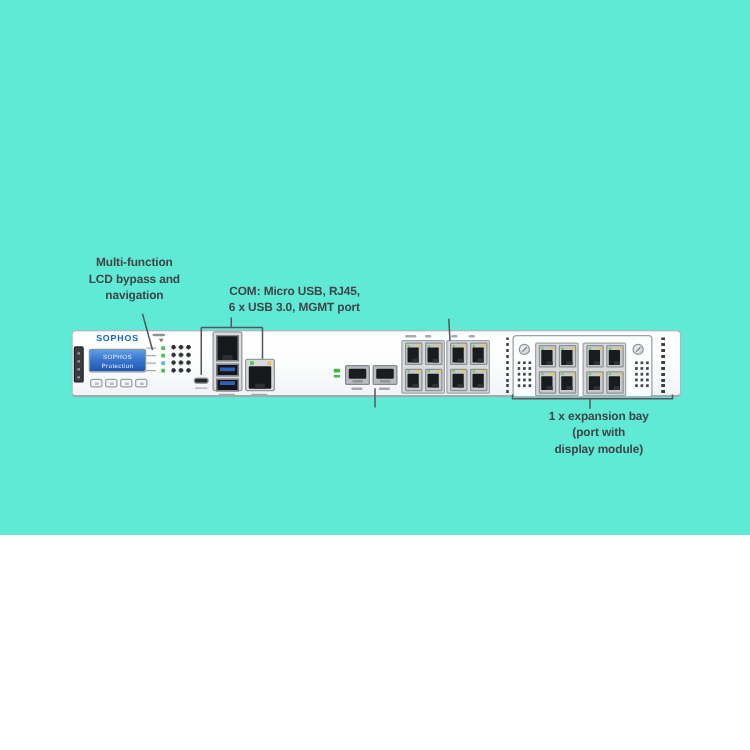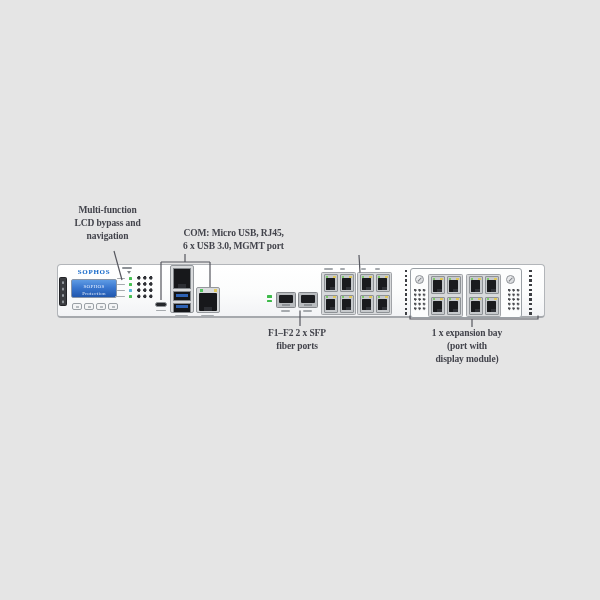--- a/index.html
+++ b/index.html
@@ -1,17 +1,17 @@
 <!DOCTYPE html>
 <html><head>
 <meta charset="utf-8">
 <style>
   html,body{margin:0;padding:0;background:#fff;}
-  .canvas{position:relative;width:600px;height:600px;background:#e5e5e5;overflow:hidden;
-          font-family:Liberation Serif, serif;}
+  .canvas{position:relative;width:600px;height:428px;background:#5eead4;overflow:hidden;
+          font-family:Liberation Sans, sans-serif;}
 
   
   .callout{position:absolute;font-size:9.5px;line-height:13px;font-weight:600;
            color:#42434b;letter-spacing:-0.1px;}
   .callout.center{text-align:center;}
 
   
   .chassis{position:absolute;left:57px;top:264px;width:488px;height:54px;
            background:linear-gradient(180deg,#ffffff 0%,#fbfcfc 55%,#f2f3f5 100%);
            border:1px solid #b2b5b9;border-bottom:2px solid #a6a9ad;border-radius:4px;
@@ -110,25 +110,21 @@
     <div>Multi-function</div>
     <div>LCD bypass and</div>
     <div>navigation</div>
   </div>
   <div class="callout" style="left:183px;top:227px;text-align:right;">
     <div>COM: Micro USB, RJ45,</div>
     <div>6 x USB 3.0, MGMT port</div>
   </div>
   <div class="callout" style="left:357px;top:227px;">
   </div>
-  <div class="callout center" style="left:252px;top:327px;width:90px;">
-    <div>F1–F2 2 x SFP</div>
-    <div>fiber ports</div>
-  </div>
-  <div class="callout center" style="left:421px;top:327px;width:92px;">
+  <div class="callout center" style="left:433px;top:327px;width:92px;">
     <div>1 x expansion bay</div>
     <div>(port with</div>
     <div>display module)</div>
   </div>
 
   <div class="chassis"></div>
 
   <div class="connector"></div>
 
   <div class="logo">SOPHOS</div>

